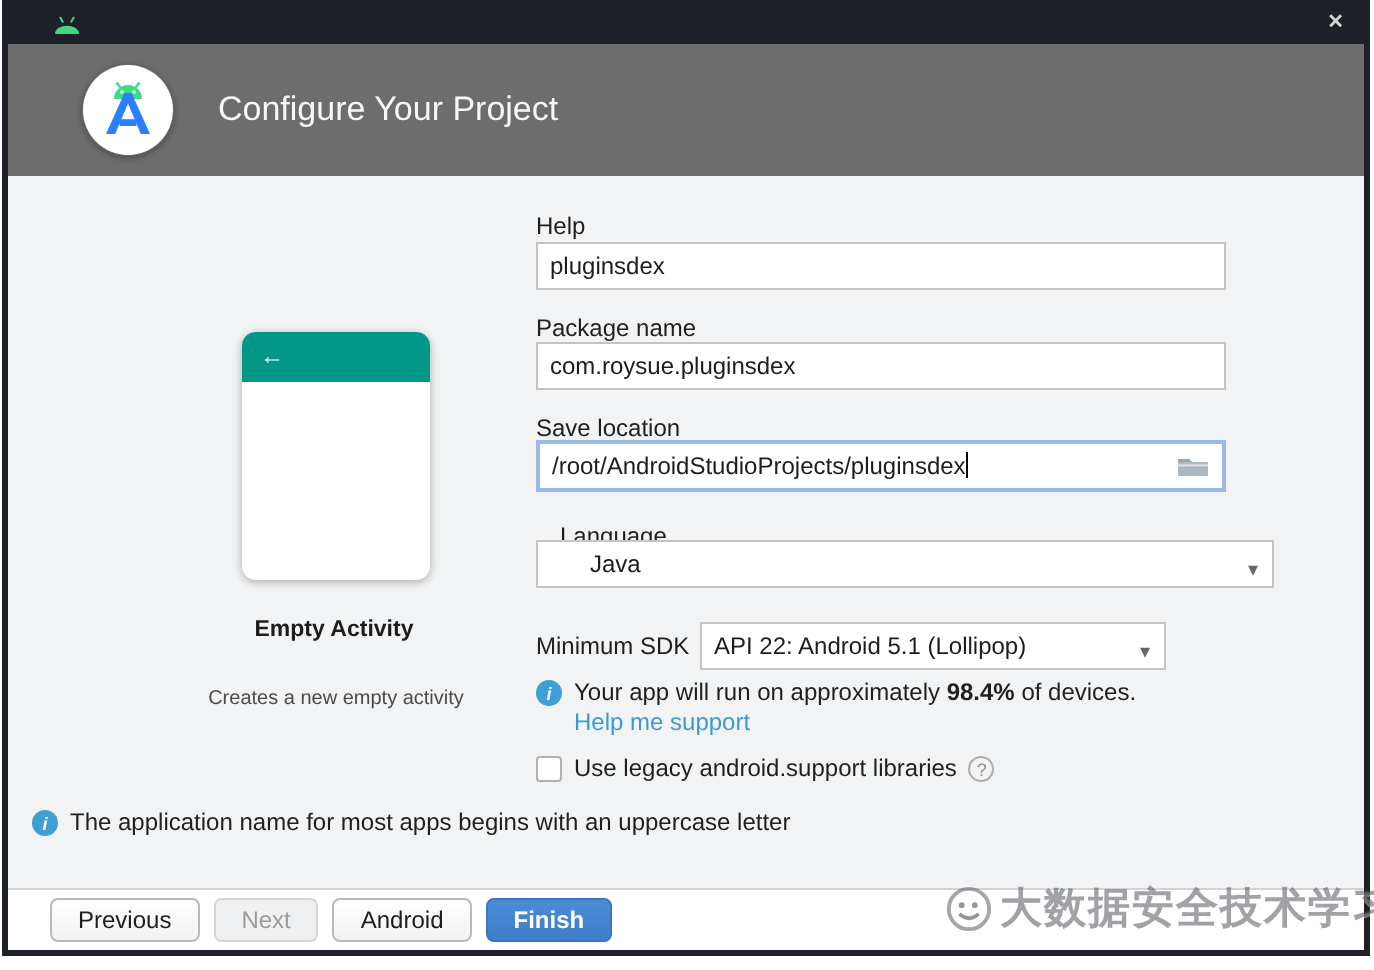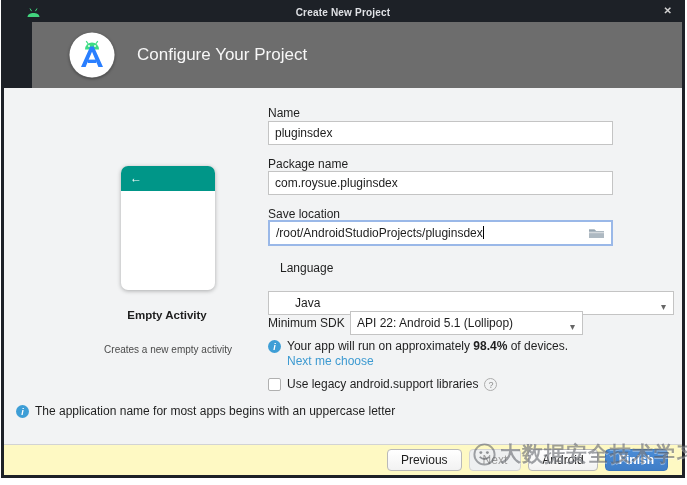--- a/index.html
+++ b/index.html
@@ -9,21 +9,21 @@
   .dialog { position:absolute; left:1px; top:0; width:684px; height:478px;
             background:#1d2127; border:3px solid #1d2127; display:flex; flex-direction:column; }
 
   
   .titlebar { height:19px; background:#1d2127; position:relative; display:flex; align-items:center; flex:0 0 auto; }
   .tb-icon { position:absolute; left:22px; top:4px; width:15px; height:11px; }
   .tb-title { flex:1; text-align:center; color:#dfe1e5; font-size:10px; font-weight:bold; letter-spacing:.2px; }
   .tb-close { position:absolute; right:10px; top:2px; color:#d2d2d2; font-size:10px; font-weight:bold; cursor:pointer; }
 
   
-  .header { height:66px; background:#6d6d6d; display:flex; align-items:center; flex:0 0 auto;margin-left:28px; }
+  .header { height:66px; background:#6d6d6d; display:flex; align-items:center; flex:0 0 auto; }
   .as-logo { margin-left:37px; width:46px; height:46px; border-radius:50%; box-shadow:0 1px 3px rgba(0,0,0,.35); }
   .header-title { margin-left:22px; color:#f7f7f7; font-size:17px; font-weight:400; }
 
   
   .content { flex:1 1 auto; background:#f2f3f4; position:relative; }
 
   
   .preview-card { position:absolute; left:117px; top:78px; width:94px; height:124px; background:#ffffff;
                   border-radius:7px; box-shadow:0 1px 4px rgba(0,0,0,.30); }
   .preview-topbar { height:25px; background:#009688; border-radius:7px 7px 0 0;
@@ -51,22 +51,22 @@
                align-items:center; justify-content:center; flex:0 0 auto; margin-top:1px; }
   .bold { font-weight:bold; }
   .link { color:#3d9ad1; cursor:pointer; }
   .checkbox { display:inline-block; width:13px; height:13px; background:#fff; border:1px solid #b0b0b0;
               border-radius:2px; margin-top:1px; flex:0 0 auto; cursor:pointer; }
   .help-icon { display:inline-flex; width:13px; height:13px; border-radius:50%; border:1px solid #adadad;
                color:#8d8d8d; font-size:9px; align-items:center; justify-content:center; margin-top:1px; cursor:pointer; }
 
   
   .separator { height:1px; background:#d2d3d4; flex:0 0 auto; }
-  .footer { height:30px; background:#fef9c3; flex:0 0 auto; display:flex; align-items:center;
-            justify-content:flex-end; gap:7px; padding-right:14px; position:relative;padding-left:21px; }
+  .footer { height:30px; background:#ffffff; flex:0 0 auto; display:flex; align-items:center;
+            gap:7px; padding-right:14px; position:relative;padding-left:21px; }
   .btn { height:22px; padding:0 13px; font-family:"Liberation Sans",sans-serif; font-size:12px;
          color:#1d1d1d; background:linear-gradient(#ffffff,#f2f2f2); border:1px solid #b9b9b9;
          border-radius:4px; cursor:pointer; }
   .btn.disabled { color:#9b9b9b; background:#eef0f1; border-color:#d4d4d4; cursor:default; }
   .btn.primary { background:linear-gradient(#4a8cd6,#3f7ec8); border-color:#3a76bd; color:#ffffff; font-weight:bold; }
 
   
   .watermark { position:absolute; left:472px; top:440px; z-index:9; display:flex; align-items:center;
                gap:3px; pointer-events:none; }
   .wm-text { color:rgba(82,86,92,.55); font-size:21px; font-weight:bold; letter-spacing:1px;
@@ -76,21 +76,20 @@
 <body>
 
 <div class="dialog">
 
   <div class="titlebar">
     <svg class="tb-icon" viewBox="0 0 15 11">
       <path d="M1.5 10 C1.5 4.5, 13.5 4.5, 13.5 10 Z" fill="#42d47e"></path>
       <line x1="4" y1="1.5" x2="5.6" y2="4.2" stroke="#42d47e" stroke-width="1"></line>
       <line x1="11" y1="1.5" x2="9.4" y2="4.2" stroke="#42d47e" stroke-width="1"></line>
     </svg>
-    <span class="tb-title">Create New Project</span>
     <span class="tb-close">✕</span>
   </div>
 
   <div class="header">
     <svg class="as-logo" viewBox="0 0 46 46">
       <circle cx="23" cy="23" r="22.5" fill="#ffffff"></circle>
       <path d="M16 17.5 a7 7 0 0 1 14 0 z" fill="#3ddc84"></path>
       <circle cx="20" cy="14" r="0.9" fill="#ffffff"></circle>
       <circle cx="26" cy="14" r="0.9" fill="#ffffff"></circle>
       <line x1="17.2" y1="9.2" x2="19.2" y2="11.8" stroke="#3ddc84" stroke-width="1.2"></line>
@@ -104,54 +103,54 @@
   <div class="content">
 
     <div class="preview-card">
       <div class="preview-topbar">
         <span>←</span>
       </div>
     </div>
     <div class="preview-title">Empty Activity</div>
     <div class="preview-desc">Creates a new empty activity</div>
 
-    <div class="label" style="top:18px;">Name</div>
+    <div class="label" style="top:18px;">Help</div>
     <div class="tfield" style="top:33px;">pluginsdex</div>
 
     <div class="label" style="top:69px;">Package name</div>
     <div class="tfield" style="top:83px;">com.roysue.pluginsdex</div>
 
     <div class="label" style="top:119px;">Save location</div>
     <div class="tfield focused" style="top:132px;">
       <span>/root/AndroidStudioProjects/pluginsdex</span><span class="caret"></span>
       <svg class="folder-btn" viewBox="0 0 17 14">
         <path d="M1 3.5 L1 12 L16 12 L16 5 L8 5 L6.5 3.5 Z" fill="#aeb9c2"></path>
         <path d="M1 3.5 L6.5 3.5 L8 5 L1 5 Z" fill="#97a5b0"></path>
         <rect x="1" y="6.2" width="15" height="1" fill="#f2f3f4" opacity="0.7"></rect>
       </svg>
     </div>
 
     <div class="label" style="top:173px;margin-left:12px;">Language</div>
-    <div class="dropdown" style="left:264px; top:203px; width:406px;padding-left:26px;">
+    <div class="dropdown" style="left:264px; top:182px; width:369px;padding-left:26px;">
       <span>Java</span>
       <span class="dd-arrow">▾</span>
     </div>
 
     <div class="label" style="top:228px;">Minimum SDK</div>
     <div class="dropdown" style="left:346px; top:223px; width:233px;">
       <span>API 22: Android 5.1 (Lollipop)</span>
       <span class="dd-arrow">▾</span>
     </div>
 
     <div class="inline-note" style="left:264px; top:251px; width:345px;">
       <span class="info-icon">i</span>
       <span><span>Your app will run on approximately </span><span class="bold">98.4%</span><span> of devices.</span></span>
     </div>
     <div class="inline-note" style="left:283px; top:266px;">
-      <span class="link">Next me choose</span>
+      <span class="link">Help me support</span>
     </div>
 
     <div class="inline-note" style="left:264px; top:289px;justify-content:flex-end;">
       <span class="checkbox"></span>
       <span>Use legacy android.support libraries</span>
       <span class="help-icon">?</span>
     </div>
 
     <div class="inline-note" style="left:12px; top:316px;">
       <span class="info-icon">i</span>

